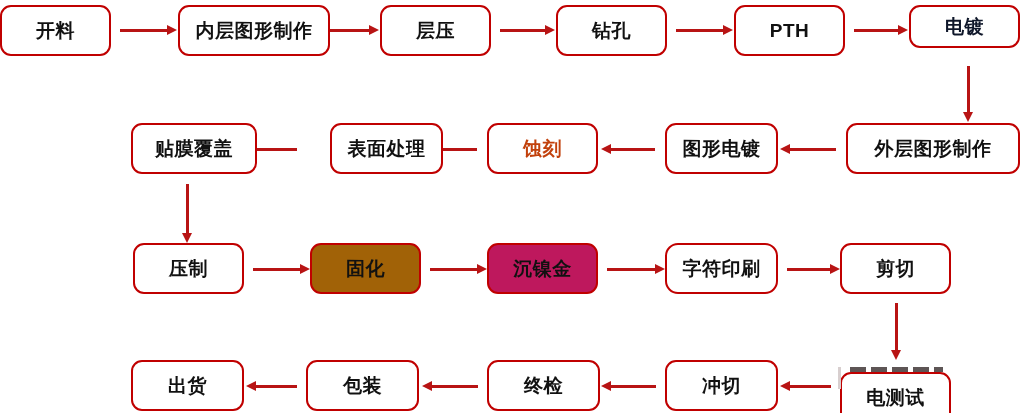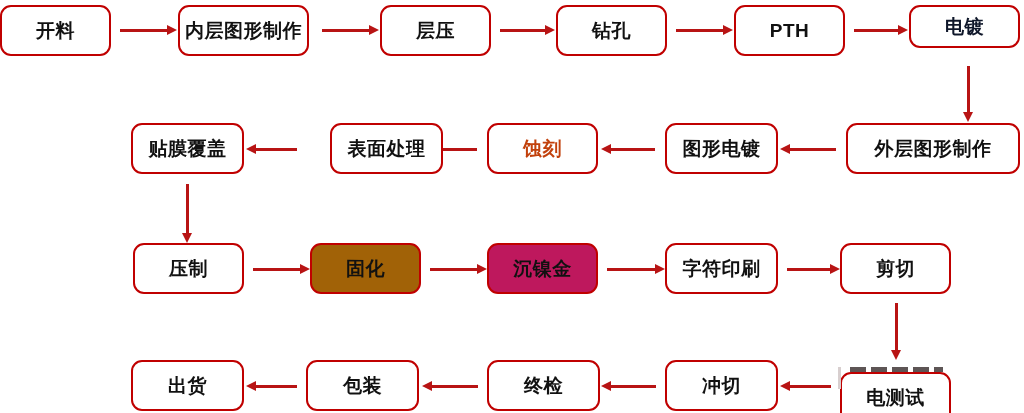--- a/index.html
+++ b/index.html
@@ -158,21 +158,21 @@
     </div>
     <div class="arrow-h left" style="left: 431px; top: 385px; width: 47px; background: rgb(184, 20, 20);">
       <span class="head" style="border-right-color: rgb(184, 20, 20);"></span>
     </div>
     <div class="arrow-h left" style="left: 255px; top: 385px; width: 42px; background: rgb(184, 20, 20);">
       <span class="head" style="border-right-color: rgb(184, 20, 20);"></span>
     </div>
     <div class="node" style="left: 0px; top: 5px; width: 111px; height: 51px; border-color: rgb(192, 0, 0); background: rgb(255, 255, 255); color: rgb(17, 17, 17);">
       <span>开料</span>
     </div>
-    <div class="node" style="left: 178px; top: 5px; width: 131px; height: 51px; border-color: rgb(192, 0, 0); background: rgb(255, 255, 255); color: rgb(17, 17, 17);">
+    <div class="node" style="left: 178px; top: 5px; width: 152px; height: 51px; border-color: rgb(192, 0, 0); background: rgb(255, 255, 255); color: rgb(17, 17, 17);">
       <span>内层图形制作</span>
     </div>
     <div class="node" style="left: 380px; top: 5px; width: 111px; height: 51px; border-color: rgb(192, 0, 0); background: rgb(255, 255, 255); color: rgb(17, 17, 17); text-align: right;">
       <span>层压</span>
     </div>
     <div class="node" style="left: 556px; top: 5px; width: 111px; height: 51px; border-color: rgb(192, 0, 0); background: rgb(255, 255, 255); color: rgb(17, 17, 17);">
       <span>钻孔</span>
     </div>
     <div class="node" style="left: 734px; top: 5px; width: 111px; height: 51px; border-color: rgb(192, 0, 0); background: rgb(255, 255, 255); color: rgb(17, 17, 17);">
       <span>PTH</span>
@@ -185,33 +185,33 @@
     </div>
     <div class="node" style="left: 665px; top: 123px; width: 113px; height: 51px; border-color: rgb(192, 0, 0); background: rgb(255, 255, 255); color: rgb(17, 17, 17);">
       <span>图形电镀</span>
     </div>
     <div class="node" style="left: 487px; top: 123px; width: 111px; height: 51px; border-color: rgb(192, 0, 0); background: rgb(255, 255, 255); color: #c2410c;">
       <span>蚀刻</span>
     </div>
     <div class="node" style="left: 306px; top: 123px; width: 113px; height: 51px; border-color: rgb(192, 0, 0); background: rgb(255, 255, 255); color: rgb(17, 17, 17); margin-left: 24px;">
       <span>表面处理</span>
     </div>
-    <div class="node" style="left: 131px; top: 123px; width: 113px; height: 51px; border-color: rgb(192, 0, 0); background: rgb(255, 255, 255); color: rgb(17, 17, 17);">
+    <div class="node" style="left: 131px; top: 123px; width: 126px; height: 51px; border-color: rgb(192, 0, 0); background: rgb(255, 255, 255); color: rgb(17, 17, 17);">
       <span>贴膜覆盖</span>
     </div>
     <div class="node" style="left: 133px; top: 243px; width: 111px; height: 51px; border-color: rgb(192, 0, 0); background: rgb(255, 255, 255); color: rgb(17, 17, 17);">
       <span>压制</span>
     </div>
     <div class="node" style="left: 310px; top: 243px; width: 111px; height: 51px; border-color: rgb(192, 0, 0); background: #a16207; color: rgb(17, 17, 17);">
       <span>固化</span>
     </div>
     <div class="node" style="left: 487px; top: 243px; width: 111px; height: 51px; border-color: rgb(192, 0, 0); background: #be185d; color: rgb(17, 17, 17);">
       <span>沉镍金</span>
     </div>
-    <div class="node" style="left: 665px; top: 243px; width: 113px; height: 51px; border-color: rgb(192, 0, 0); background: rgb(255, 255, 255); color: rgb(17, 17, 17);">
+    <div class="node" style="left: 665px; top: 243px; width: 113px; height: 51px; border-color: rgb(192, 0, 0); background: rgb(255, 255, 255); color: rgb(17, 17, 17); border-radius: 13px;">
       <span>字符印刷</span>
     </div>
     <div class="node" style="left: 840px; top: 243px; width: 111px; height: 51px; border-color: rgb(192, 0, 0); background: rgb(255, 255, 255); color: rgb(17, 17, 17);">
       <span>剪切</span>
     </div>
     <div class="node artifact" style="left: 840px; top: 360px; width: 111px; height: 51px; border-color: rgb(192, 0, 0); background: rgb(255, 255, 255); color: rgb(17, 17, 17);">
       <span>电测试</span>
     </div>
     <div class="node" style="left: 665px; top: 360px; width: 113px; height: 51px; border-color: rgb(192, 0, 0); background: rgb(255, 255, 255); color: rgb(17, 17, 17);">
       <span>冲切</span>

